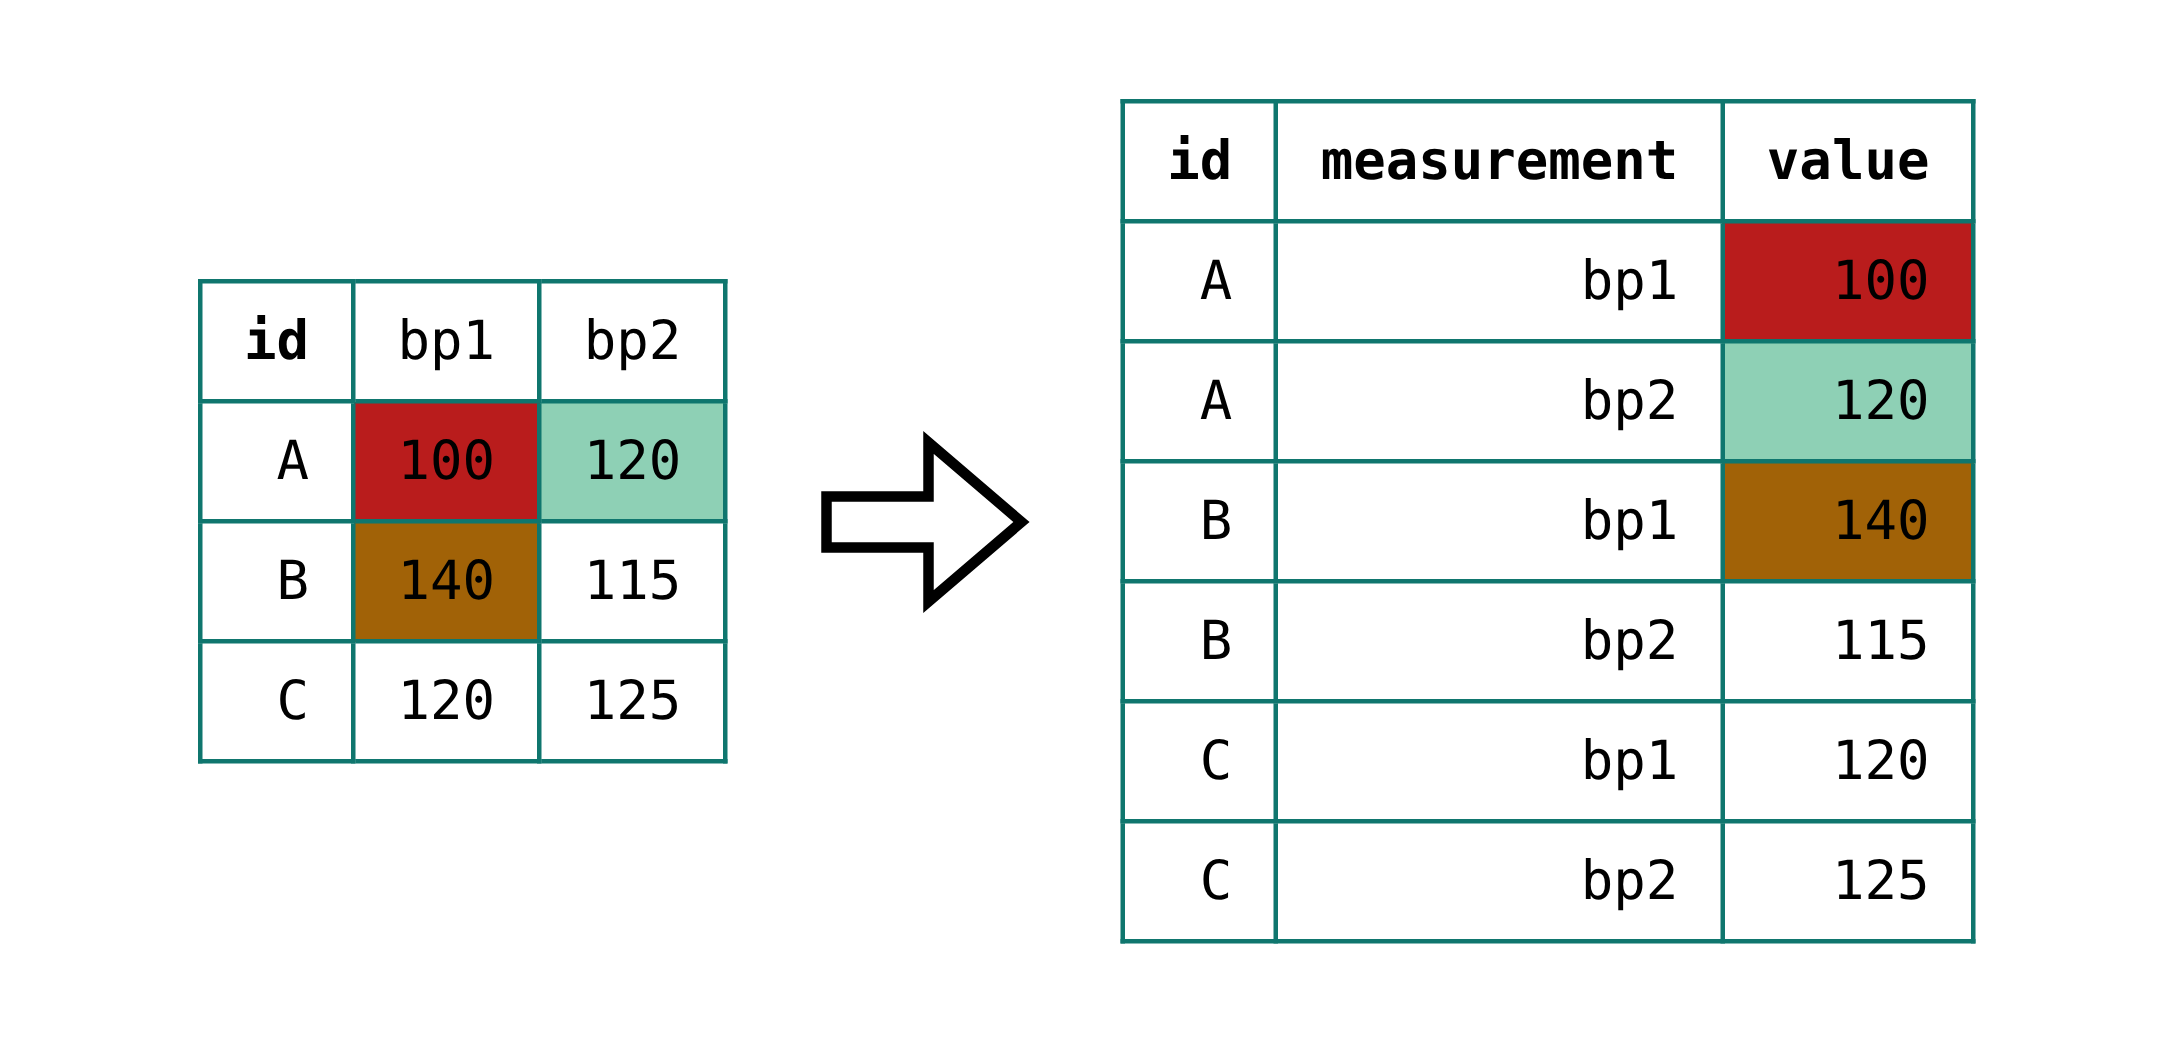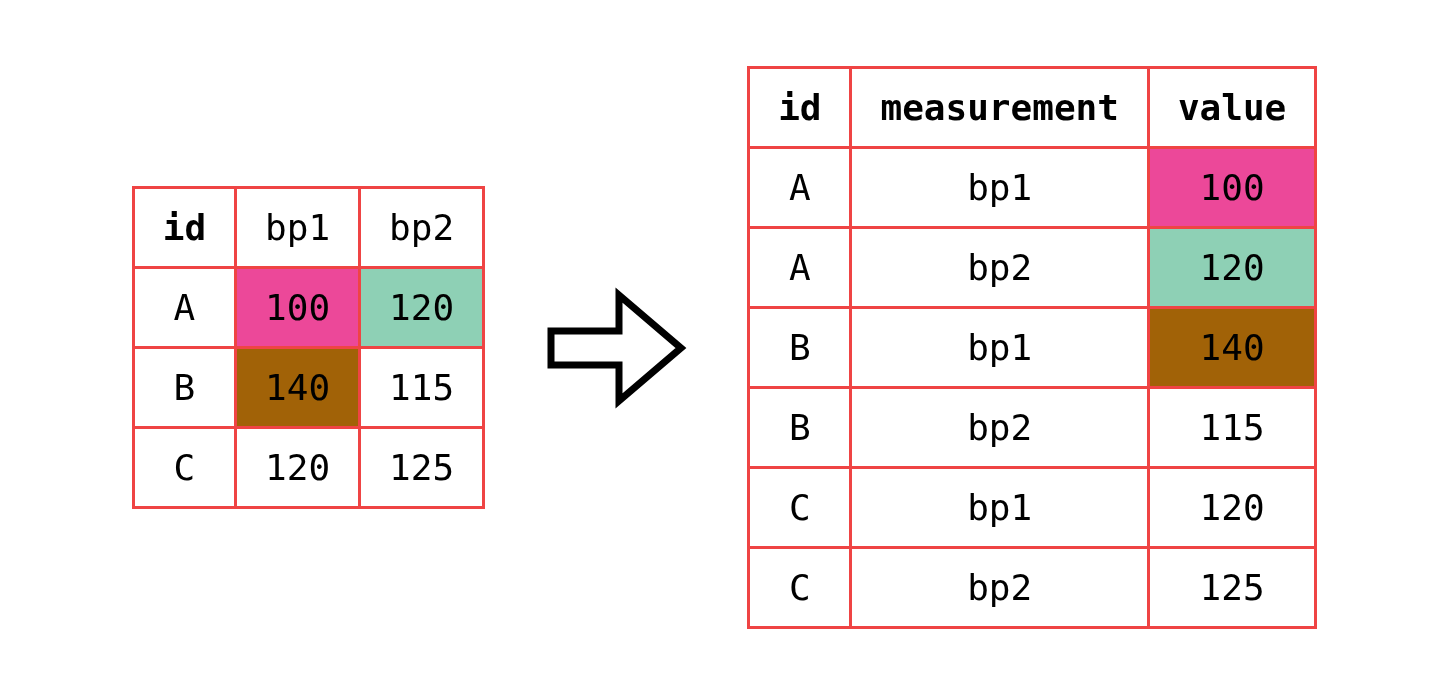--- a/index.html
+++ b/index.html
@@ -13,29 +13,29 @@
       justify-content: center;
       gap: 56px;
       font-family: ui-monospace, "SF Mono", Menlo, Consolas, monospace;
       font-size: 36px;
     }
     table {
       border-collapse: collapse;
       background: #fff;
     }
     th, td {
-      border: 3px solid #ef4444;
-      text-align: center;
+      border: 3px solid #0f766e;
+      text-align: right;
       vertical-align: middle;
       padding: 18px 28px;
       font-weight: 400;
       white-space: nowrap;
     }
     th.bold, td.bold { font-weight: 700; }
-    .blue   { background: #ec4899; }
+    .blue   { background: #b91c1c; }
     .green  { background: #8ed0b5; }
     .orange { background: #a16207; }
     .arrow-wrap {
       display: flex;
       align-items: center;
       justify-content: center;
     }
     svg.arrow {
       display: block;
     }

